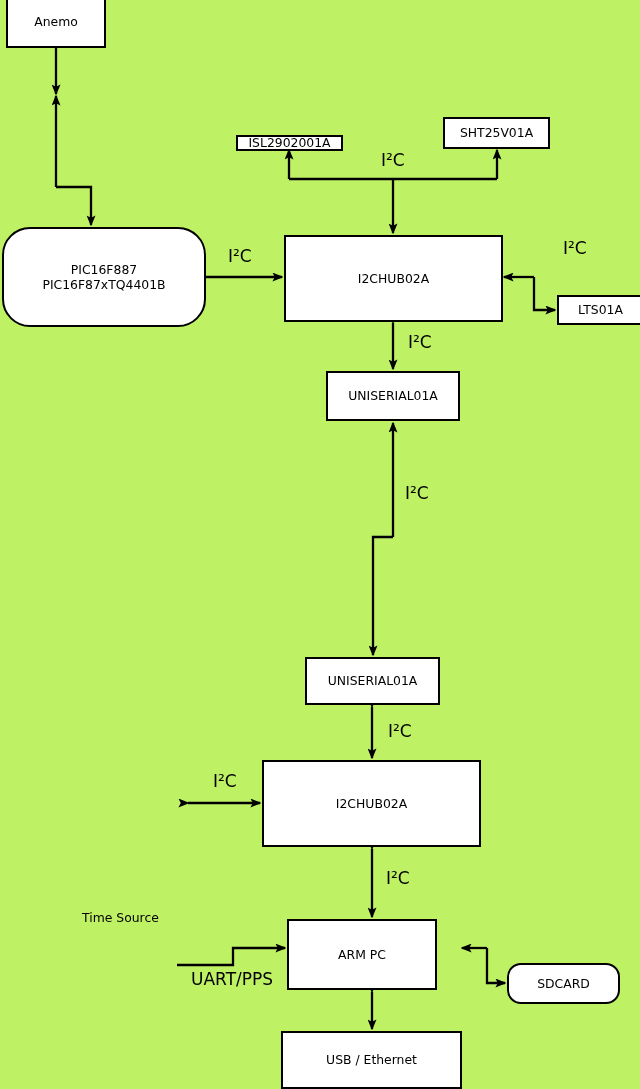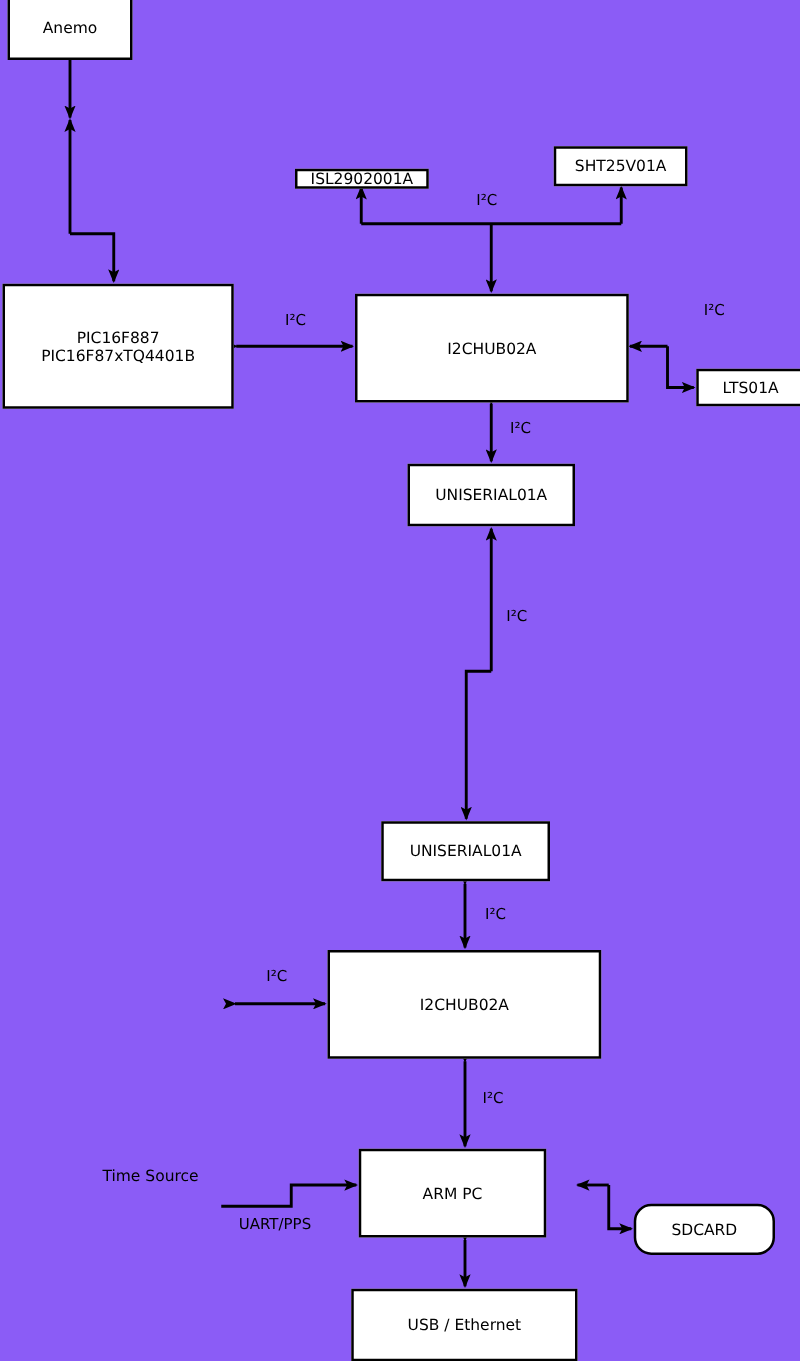--- a/index.html
+++ b/index.html
@@ -9,21 +9,21 @@
     background: #ffffff;
   }
   body {
     font-family: "DejaVu Sans", "Liberation Sans", sans-serif;
   }
   #diagram {
     position: relative;
     width: 640px;
     height: 1089px;
     overflow: hidden;
-    background: #8b5cf6;
+    background: #bef264;
   }
   #wires {
     position: absolute;
     left: 0;
     top: 0;
     width: 640px;
     height: 1089px;
     pointer-events: none;
   }
   .node {
@@ -41,21 +41,21 @@
     z-index: 3;
   }
   .node .lbl {
     white-space: pre-line;
     display: block;
     padding: 0 3px;
   }
   .edge-label {
     position: absolute;
     color: #000000;
-    font-size: 12px;
+    font-size: 17px;
     line-height: 13px;
     white-space: nowrap;
     z-index: 4;
     background: transparent;
   }
   .free-label {
     position: absolute;
     color: #000000;
     font-size: 12.4px;
     line-height: 14px;
@@ -111,21 +111,21 @@
       <path d="M487,948 L462,948"></path>
       <path d="M487,948 L487,983 L505,983"></path>
     </g>
   </svg>
 
   <div class="node" style="left:6px; top:-4px; width:100px; height:52px;">
     <span class="lbl">Anemo</span>
   </div>
 
 
-  <div class="node" style="left:2px; top:227px; width:185px; height:100px;">
+  <div class="node" style="left:2px; top:227px; width:204px; height:100px;border-radius:28px;">
     <span class="lbl">PIC16F887
 PIC16F87xTQ4401B</span>
   </div>
 
   <div class="node" style="left:236px; top:135px; width:107px; height:16px;">
     <span class="lbl">ISL2902001A</span>
   </div>
 
   <div class="node" style="left:443px; top:117px; width:107px; height:32px;">
     <span class="lbl">SHT25V01A</span>
@@ -176,15 +176,15 @@
   <div class="edge-label" style="left:405px; top:487px;">I²C</div>
 
   <div class="edge-label" style="left:388px; top:725px;">I²C</div>
 
   <div class="edge-label" style="left:213px; top:775px;">I²C</div>
 
   <div class="edge-label" style="left:386px; top:872px;">I²C</div>
 
   <div class="edge-label" style="left:191px; top:973px;">UART/PPS</div>
 
-  <div class="free-label" style="left:82px; top:911px;margin-top:23px;">Time Source</div>
+  <div class="free-label" style="left:82px; top:911px;">Time Source</div>
 
 </div>
 
 </body></html>

